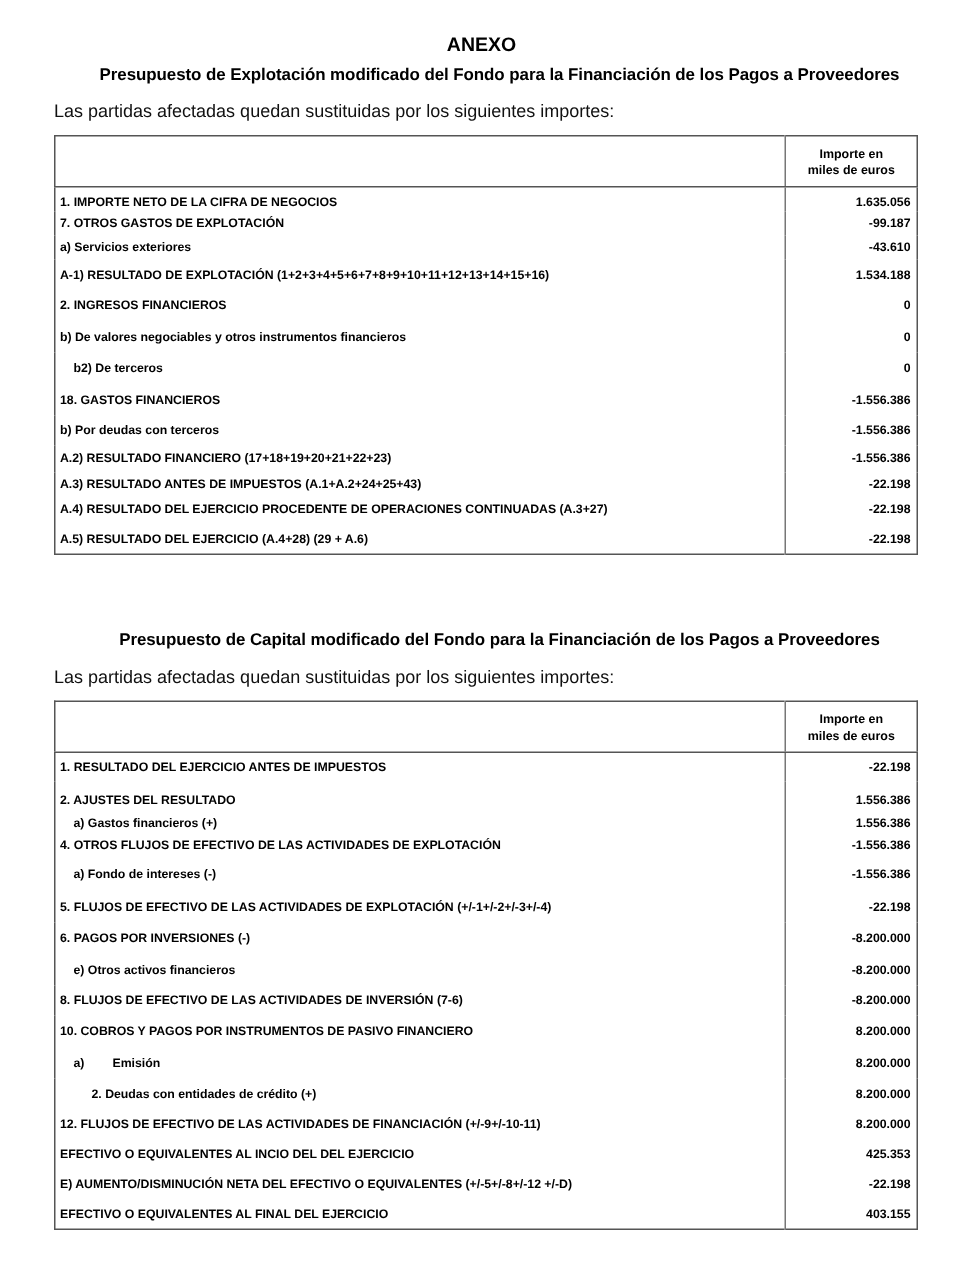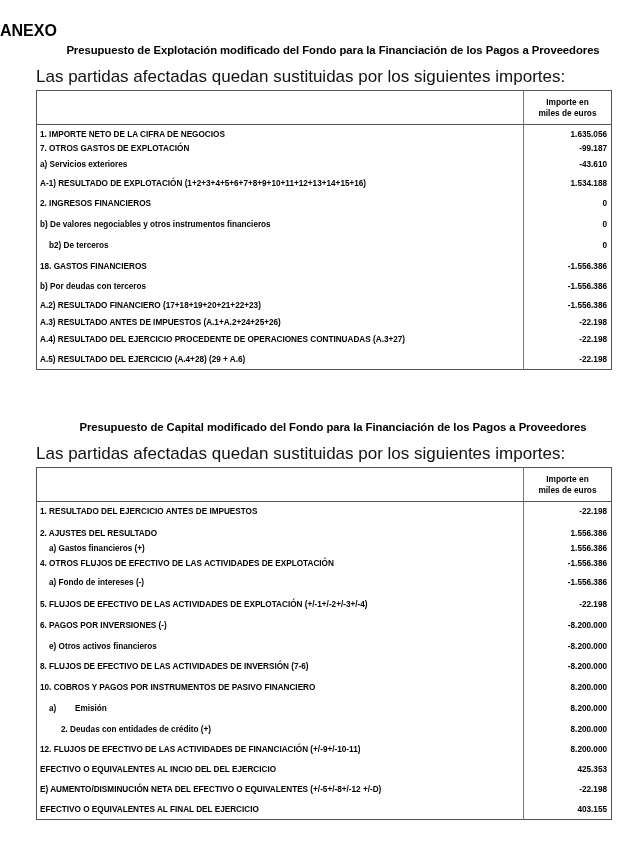--- a/index.html
+++ b/index.html
@@ -5,28 +5,28 @@
     * { box-sizing: border-box; margin: 0; padding: 0; }
     html, body { width: 642px; height: 854px; background: #ffffff; }
     body {
       font-family: "Liberation Sans", "DejaVu Sans", sans-serif;
       color: #000;
       position: relative;
       overflow: hidden;
     }
     .anexo {
       position: absolute; top: 22px; left: 0; width: 642px;
-      text-align: left; font-weight: bold; font-size: 16px;
+      text-align: center; font-weight: bold; font-size: 13px;
     }
     .section-title {
       position: absolute; left: 12px; width: 642px; text-align: center;
       font-weight: bold; font-size: 11.3px; letter-spacing: -0.05px;
     }
     .intro {
-      position: absolute; left: 36px; font-size: 17px; color: #111;
+      position: absolute; left: 36px; font-size: 12px; color: #111;
     }
     table.budget {
       position: absolute; left: 36px; width: 576px;
       border-collapse: collapse;
       border: 1px solid #555;
       font-size: 8.2px; font-weight: bold;
     }
     table.budget td {
       padding: 0 4px 0 3px;
       vertical-align: middle;
@@ -101,21 +101,21 @@
       </tr>
   <tr style="height:20px;">
         <td>b) Por deudas con terceros</td>
         <td class="amt">-1.556.386</td>
       </tr>
   <tr style="height:18px;">
         <td>A.2) RESULTADO FINANCIERO (17+18+19+20+21+22+23)</td>
         <td class="amt">-1.556.386</td>
       </tr>
   <tr style="height:15px;">
-        <td>A.3) RESULTADO ANTES DE IMPUESTOS (A.1+A.2+24+25+26)</td>
+        <td>A.3) RESULTADO ANTES DE IMPUESTOS (A.1+A.2+24+25+43)</td>
         <td class="amt">-22.198</td>
       </tr>
   <tr style="height:20px;">
         <td>A.4) RESULTADO DEL EJERCICIO PROCEDENTE DE OPERACIONES CONTINUADAS (A.3+27)</td>
         <td class="amt">-22.198</td>
       </tr>
   <tr style="height:20px;">
         <td>A.5) RESULTADO DEL EJERCICIO (A.4+28) (29 + A.6)</td>
         <td class="amt">-22.198</td>
       </tr>

